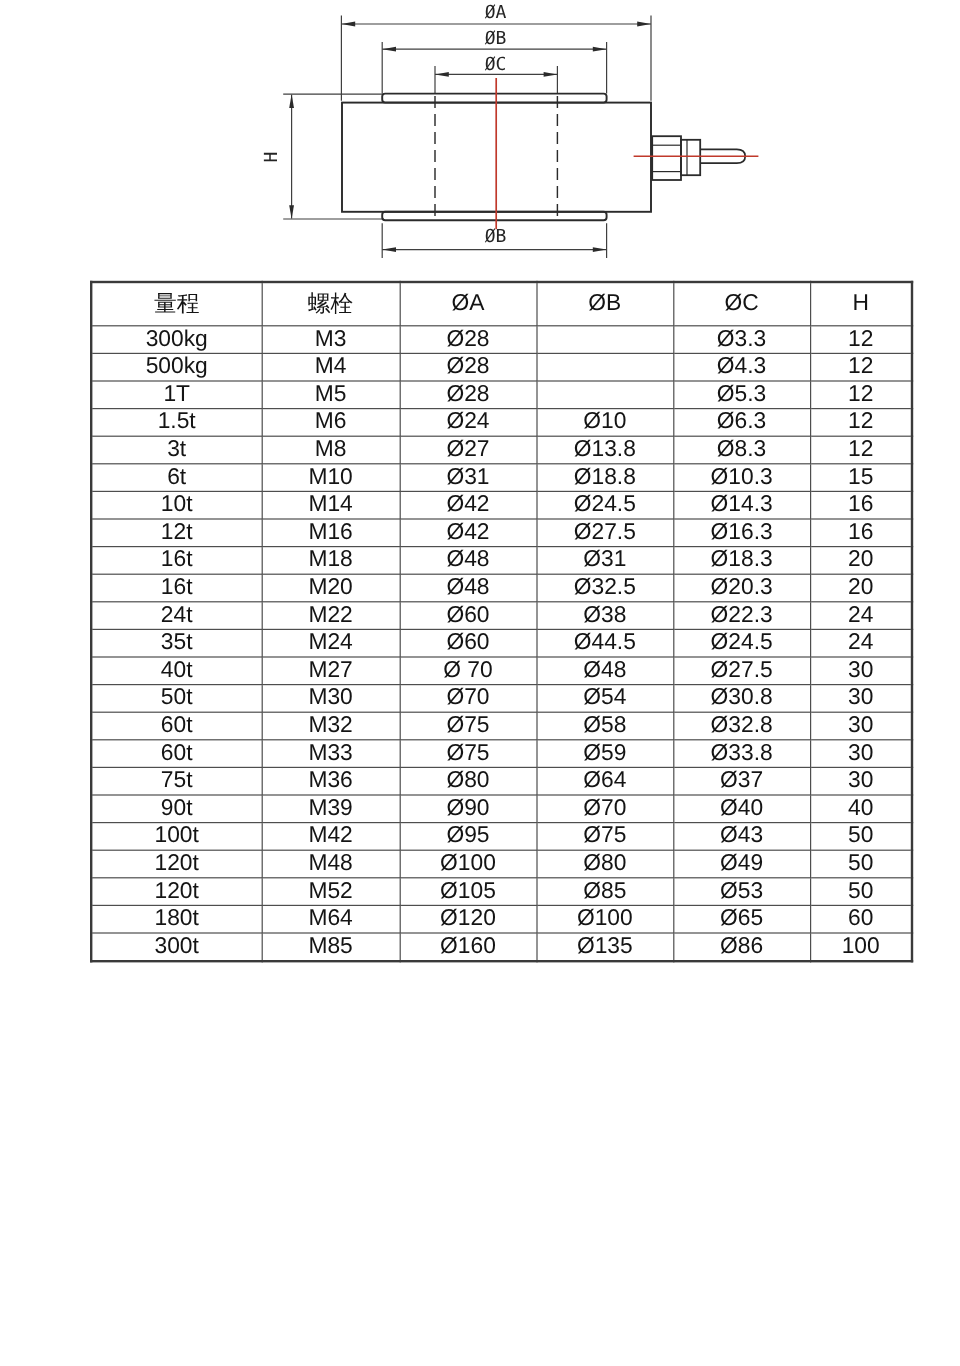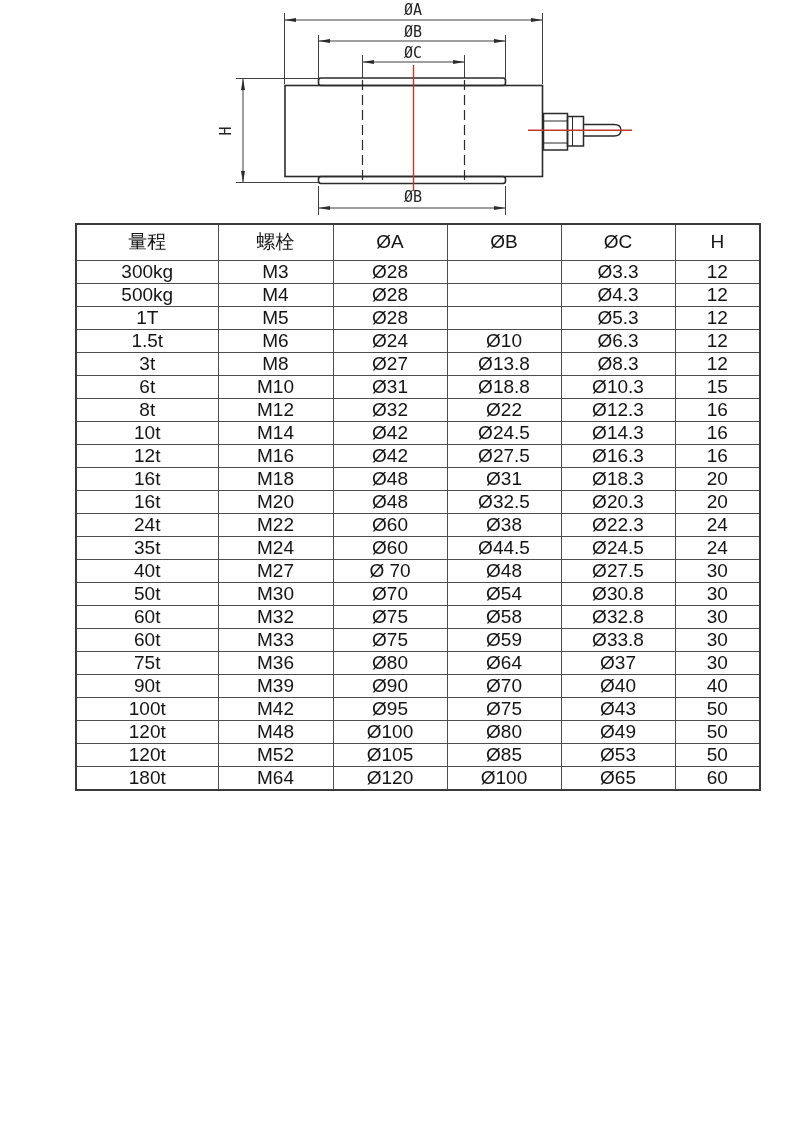--- a/index.html
+++ b/index.html
@@ -7,21 +7,21 @@
     width:800px;height:1138px;background:#ffffff;position:relative;
     font-family:"Liberation Sans","DejaVu Sans",sans-serif;color:#111;
     overflow:hidden;
   }
   .diagram-wrap{position:absolute;left:0;top:0;width:800px;height:223px;}
   svg text{
     font-family:"DejaVu Sans Mono","Liberation Mono",monospace;
     font-size:15px;fill:#242424;
   }
   .spec-table{
-    position:absolute;left:75px;top:223px;width:684px;
+    position:absolute;left:75px;top:234px;width:684px;
     border-collapse:collapse;table-layout:fixed;
     border:2px solid #3a3a3a;
   }
   .spec-table th,.spec-table td{
     border:1px solid #4e4e4e;
     text-align:center;vertical-align:middle;
     font-size:19px;font-weight:400;color:#141414;
     padding:0;overflow:hidden;white-space:nowrap;
   }
   .spec-table thead tr{height:36px;}
@@ -162,28 +162,20 @@
       </tr>
       <tr>
         <td>6t</td>
         <td>M10</td>
         <td>Ø31</td>
         <td>Ø18.8</td>
         <td>Ø10.3</td>
         <td>15</td>
       </tr>
       <tr>
-        <td>8t</td>
-        <td>M12</td>
-        <td>Ø32</td>
-        <td>Ø22</td>
-        <td>Ø12.3</td>
-        <td>16</td>
-      </tr>
-      <tr>
         <td>10t</td>
         <td>M14</td>
         <td>Ø42</td>
         <td>Ø24.5</td>
         <td>Ø14.3</td>
         <td>16</td>
       </tr>
       <tr>
         <td>12t</td>
         <td>M16</td>
@@ -297,14 +289,22 @@
         <td>50</td>
       </tr>
       <tr>
         <td>180t</td>
         <td>M64</td>
         <td>Ø120</td>
         <td>Ø100</td>
         <td>Ø65</td>
         <td>60</td>
       </tr>
+      <tr>
+        <td>300t</td>
+        <td>M85</td>
+        <td>Ø160</td>
+        <td>Ø135</td>
+        <td>Ø86</td>
+        <td>100</td>
+      </tr>
     </tbody>
 </table>
 
 </body></html>

